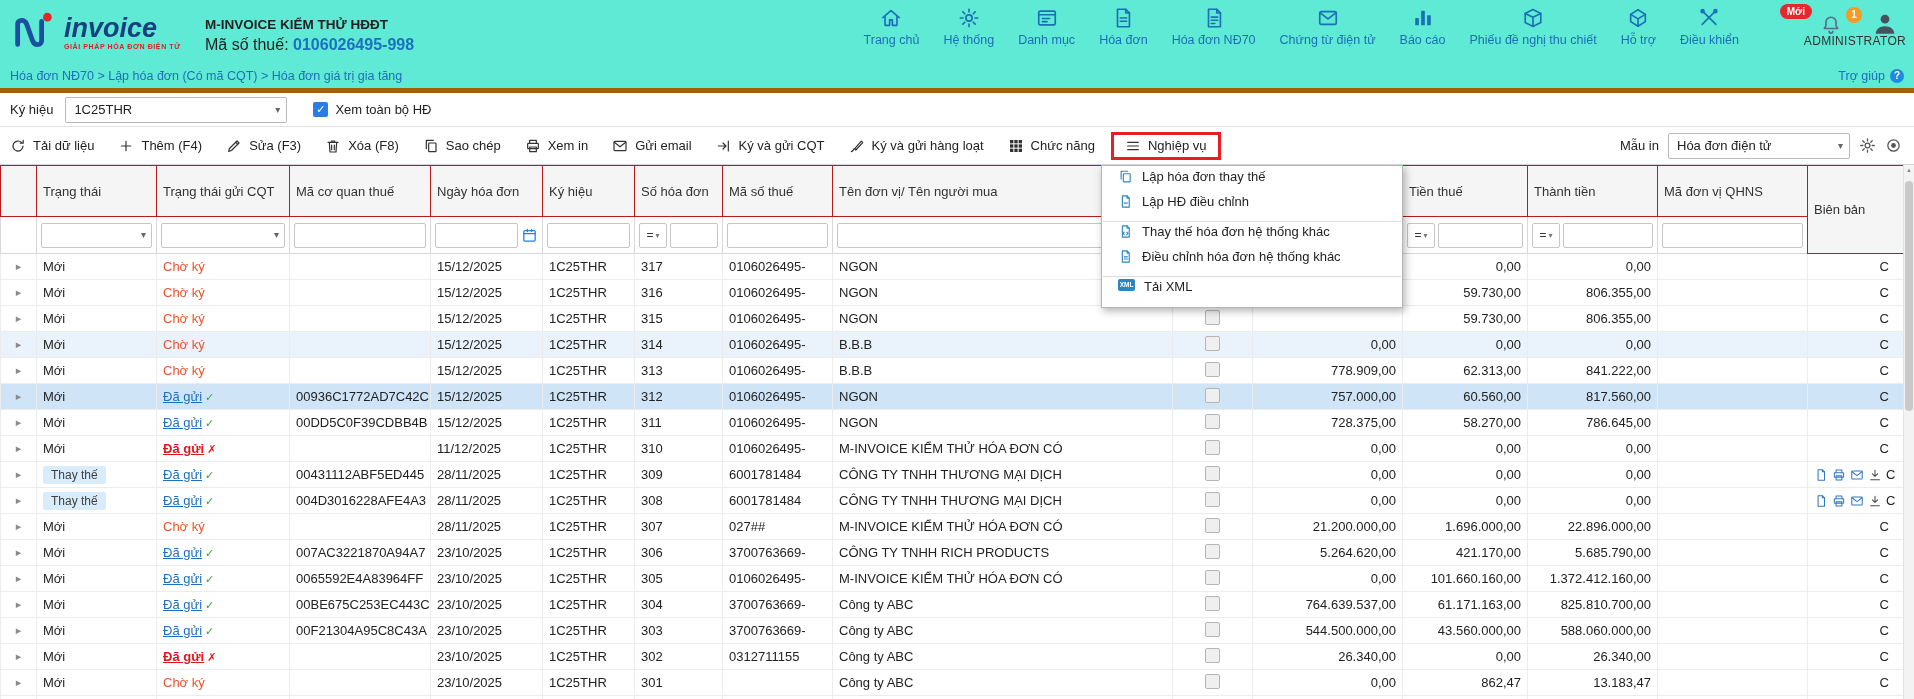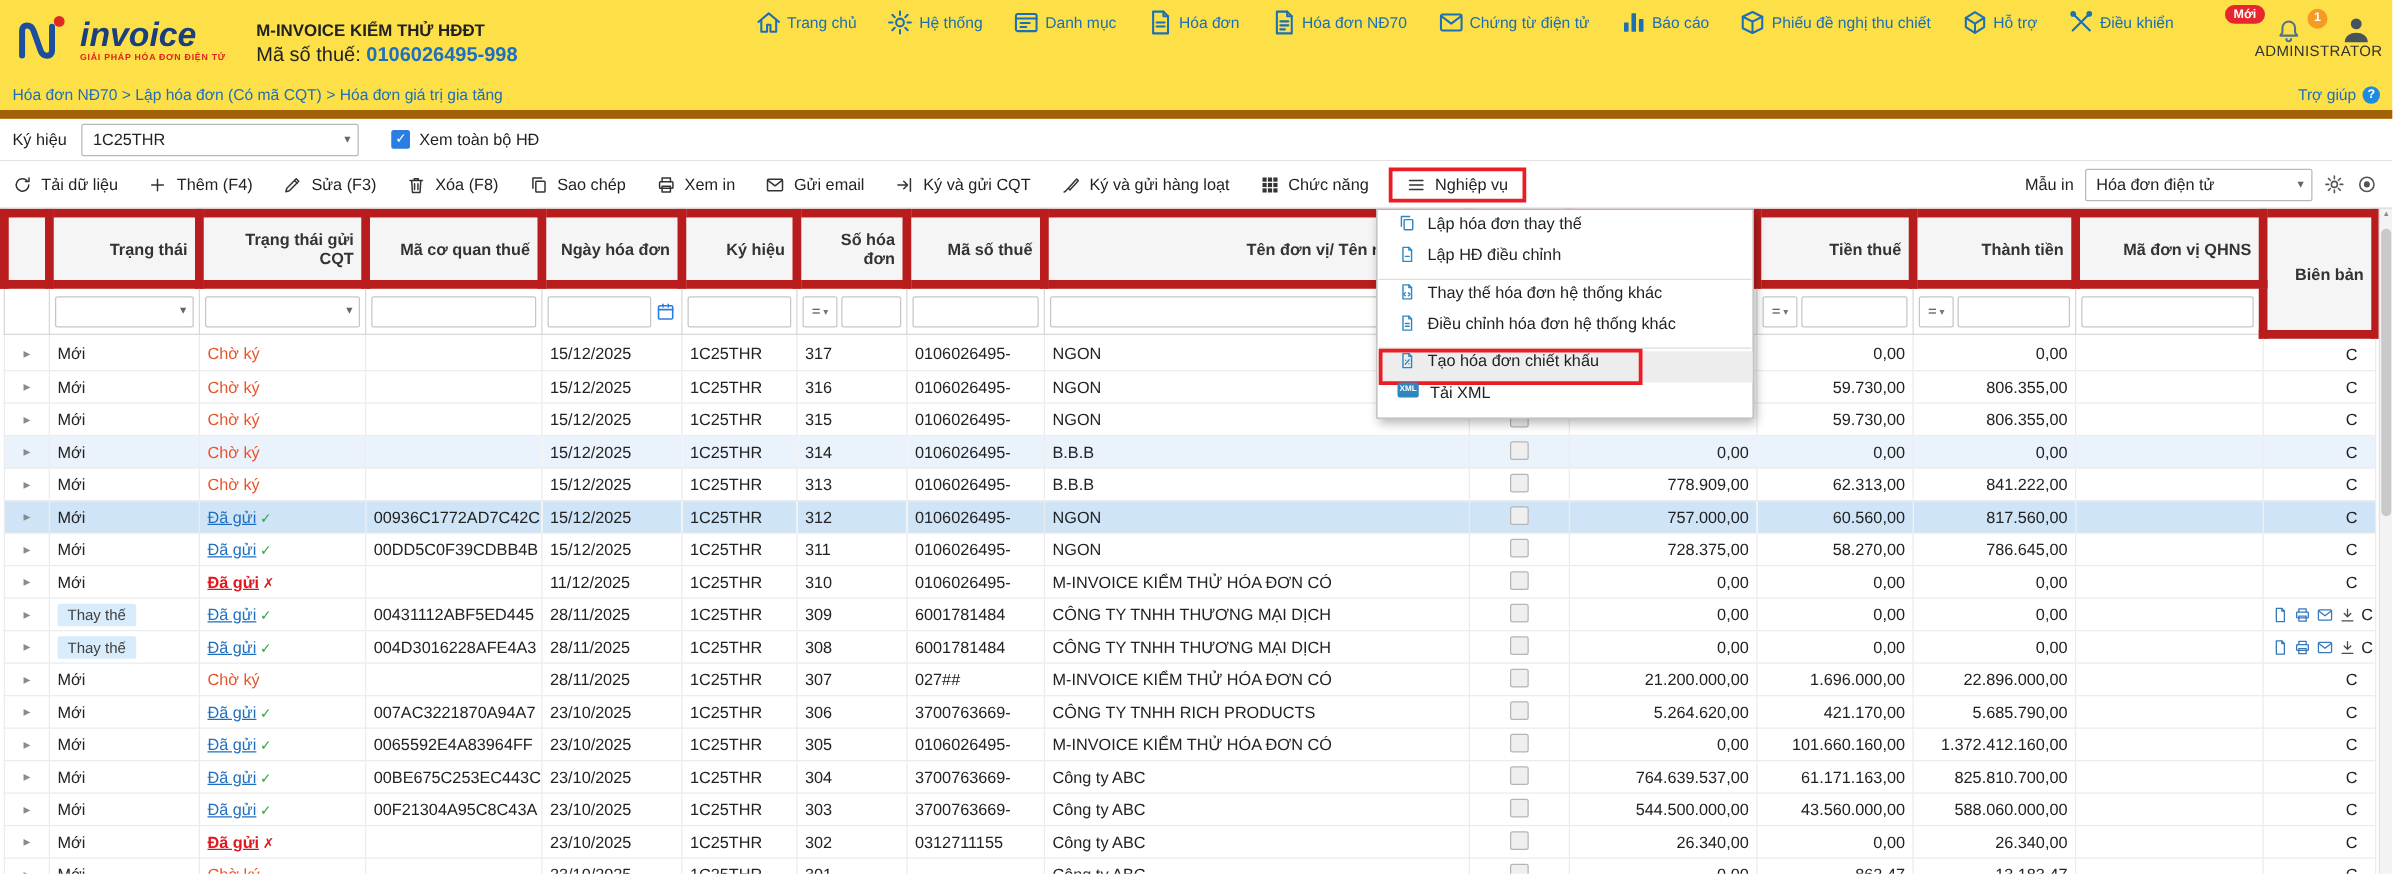--- a/index.html
+++ b/index.html
@@ -2,31 +2,31 @@
 <html><head>
 <meta charset="utf-8">
 <style>
   html,body{margin:0;padding:0}
   body{width:1914px;height:699px;overflow:hidden;background:#fff;color:#222;
        font-family:"Liberation Sans","DejaVu Sans",sans-serif;font-size:13px;position:relative}
   .icon{display:inline-flex;align-items:center;justify-content:center}
   .icon svg{width:100%;height:100%}
 
   
-  .topbar{position:relative;height:88px;background:#fde047;border-bottom:7px solid #a16207}
+  .topbar{position:relative;height:88px;background:#5eead4;border-bottom:5px solid #a16207}
   .logo{position:absolute;left:10px;top:9px;display:flex;gap:8px;align-items:center}
   .logo-mark{width:46px;height:46px}
   .logo-name{font-size:27px;font-weight:bold;font-style:italic;color:#1a3f7e;line-height:26px}
   .logo-tag{font-size:7px;font-weight:bold;color:#e02020;letter-spacing:.6px;margin-top:2px}
   .company{position:absolute;left:205px;top:17px}
   .company .cname{font-weight:bold;font-size:13.5px;color:#222}
   .company .ctax{font-size:16px;margin-top:4px}
   .company .ctax b{color:#1e6fc0}
   .main-nav{position:absolute;right:175px;top:7px;display:flex;gap:24px}
-  .nav-item{display:flex;align-items:center;gap:4px;color:#1b6fb5;cursor:pointer}
+  .nav-item{display:flex;flex-direction:column;align-items:center;gap:4px;color:#1b6fb5;cursor:pointer}
   .nav-item .icon{width:22px;height:22px}
   .nav-label{font-size:12.5px;white-space:nowrap}
   .user-box{position:absolute;right:6px;top:2px;width:175px;height:70px}
   .pill{position:absolute;right:96px;top:2px;background:#e6272e;color:#fff;font-size:10px;
         font-weight:bold;border-radius:8px;padding:2px 7px}
   .bell{position:absolute;right:66px;top:12px;width:22px;height:22px;color:#51708a}
   .count{position:absolute;right:46px;top:5px;width:16px;height:16px;background:#f59a23;color:#fff;
          font-size:10px;font-weight:bold;border-radius:50%;text-align:center;line-height:16px}
   .person{position:absolute;right:10px;top:9px;width:26px;height:26px;color:#46525c}
   .admin{position:absolute;right:2px;top:32px;font-size:12px;font-weight:400;color:#333;letter-spacing:.3px}
@@ -57,22 +57,22 @@
   .tb-btn .icon{width:16px;height:16px;color:#333}
   .annot{border:3px solid #ec1c24;padding:3px 11px;display:flex;align-items:center;margin:0 -8px}
   .tb-right{margin-left:auto;display:flex;align-items:center;gap:9px;padding-right:2px}
   .print-select{width:150px}
   .tb-right .gicon{width:17px;height:17px;color:#555;cursor:pointer}
 
   
   .grid{position:relative;height:541px;overflow:hidden}
   table{border-collapse:collapse;table-layout:fixed;width:1904px;font-size:13px;background:#fff}
   th,td{overflow:hidden;white-space:nowrap;padding:0 6px}
-  thead th{background:#f5f5f5;border:7px solid #b91c1c;font-weight:700;color:#333;
-           text-align:right;white-space:normal;height:50px;font-size:13px}
+  thead th{background:#f5f5f5;border:1px solid #b91c1c;font-weight:400;color:#333;
+           text-align:left;white-space:normal;height:50px;font-size:13px}
   tr.h-filters td{border:1px solid #d8d8d8;background:#fff;height:36px;padding:0 4px}
   .f-input{width:100%;height:25px;border:1px solid #c6c6c6;border-radius:2px;background:#fff;
            box-sizing:border-box;min-width:0;flex:1}
   .f-wrap{display:flex;align-items:center;gap:3px}
   .eq{width:28px;height:25px;border:1px solid #c6c6c6;border-radius:2px;box-sizing:border-box;
       display:flex;align-items:center;justify-content:center;gap:2px;font-size:12px;
       color:#333;cursor:pointer;flex:none}
   .eq .caret{font-size:8px;color:#777}
   .f-select{position:relative;display:block;width:100%;height:25px;border:1px solid #c6c6c6;
             border-radius:2px;background:#fff;box-sizing:border-box;cursor:pointer}
@@ -976,30 +976,20 @@
           <span class="icon">
             <svg viewBox="0 0 24 24" fill="none" stroke="currentColor" stroke-width="1.8" stroke-linecap="round" stroke-linejoin="round">
               <path d="M7 3h7.5l3.5 3.5V21H7Z"></path>
               <path d="M14.5 3v3.5H18"></path>
               <path d="M10 12.5h5M10 16h5"></path>
             </svg>
           </span>
           <span class="mi-label">Điều chỉnh hóa đơn hệ thống khác</span>
         </div>
         <div class="menu-sep"></div>
-        <div class="menu-item hl">
-          <span class="icon">
-            <svg viewBox="0 0 24 24" fill="none" stroke="currentColor" stroke-width="1.8" stroke-linecap="round" stroke-linejoin="round">
-              <path d="M7 3h7.5l3.5 3.5V21H7Z"></path>
-              <path d="M14.5 3v3.5H18"></path>
-              <path d="M10 16.5 15 11M10.5 11.5h0M14.5 16h0"></path>
-            </svg>
-          </span>
-          <span class="mi-label">Tạo hóa đơn chiết khấu</span>
-        </div>
         <div class="menu-item">
           <span class="xml-badge">XML</span>
           <span class="mi-label">Tải XML</span>
         </div>
       </div>
   </div>
 
 </div>
 
 </body></html>

